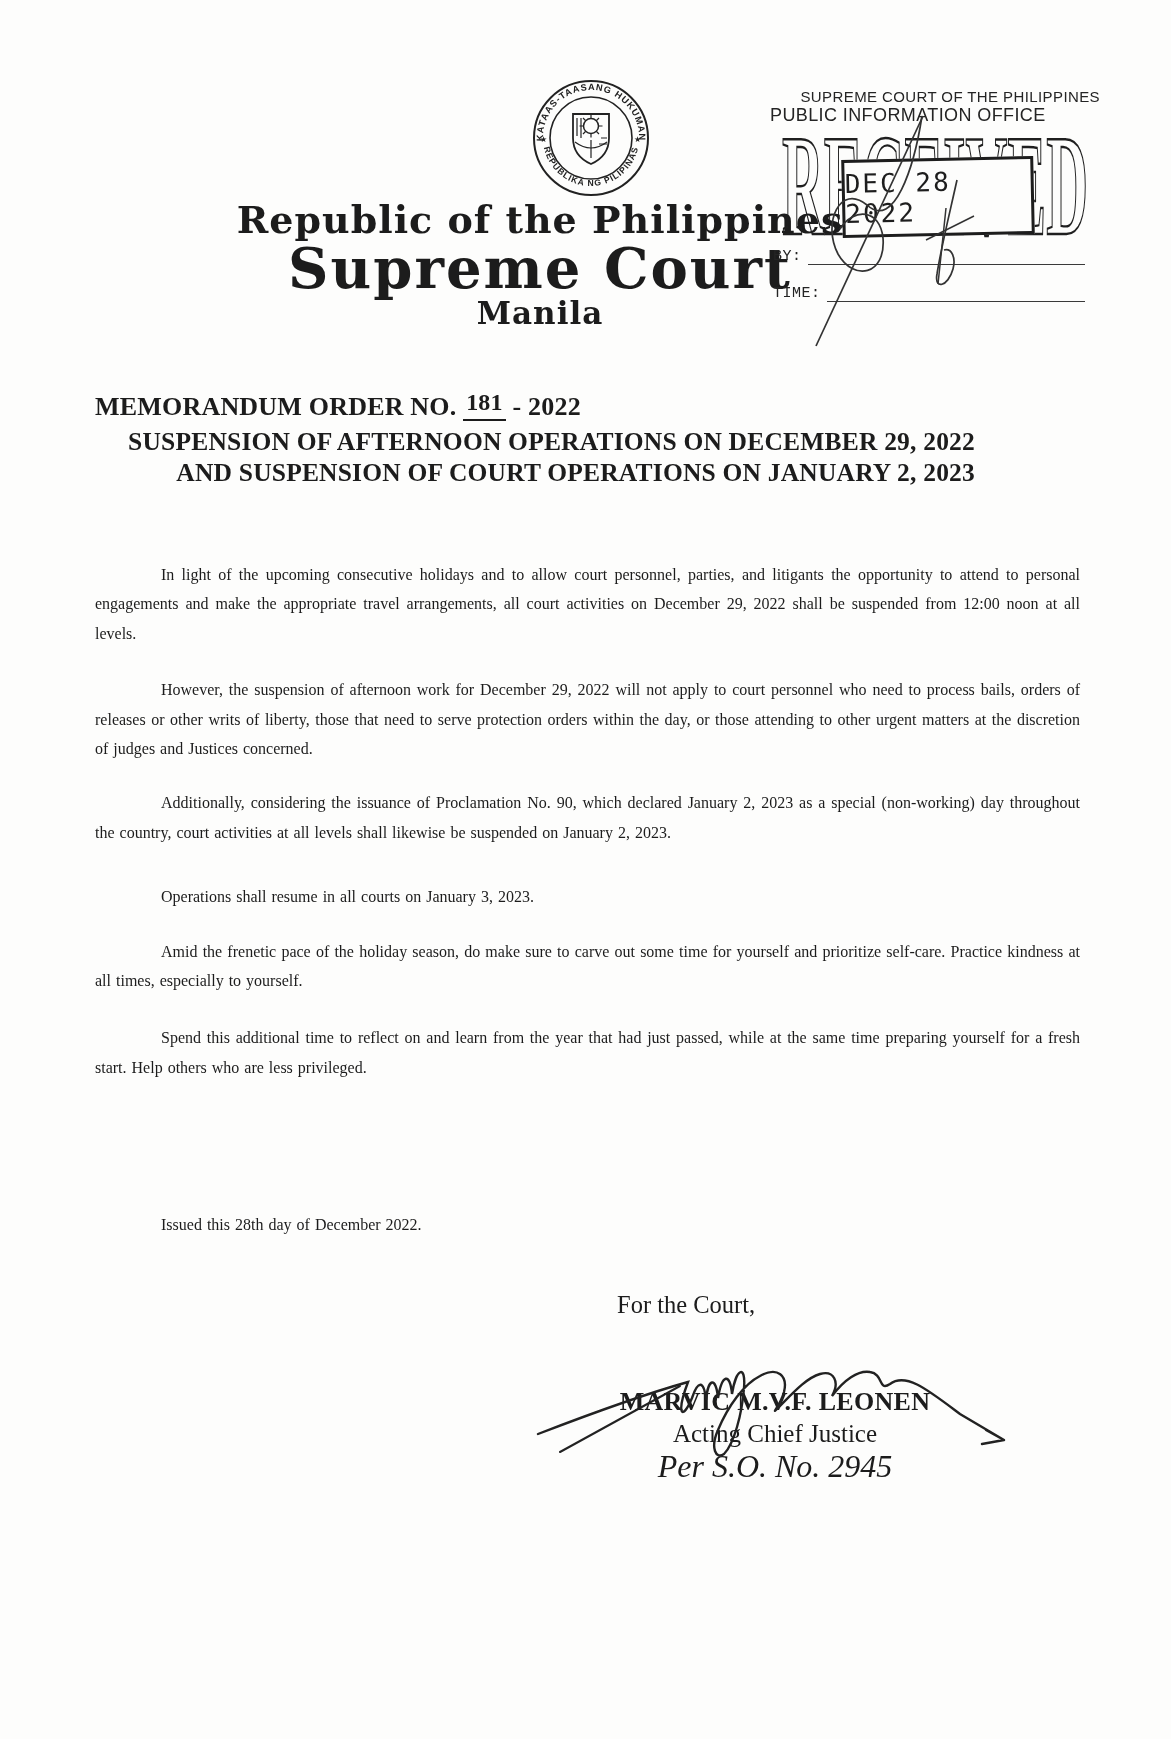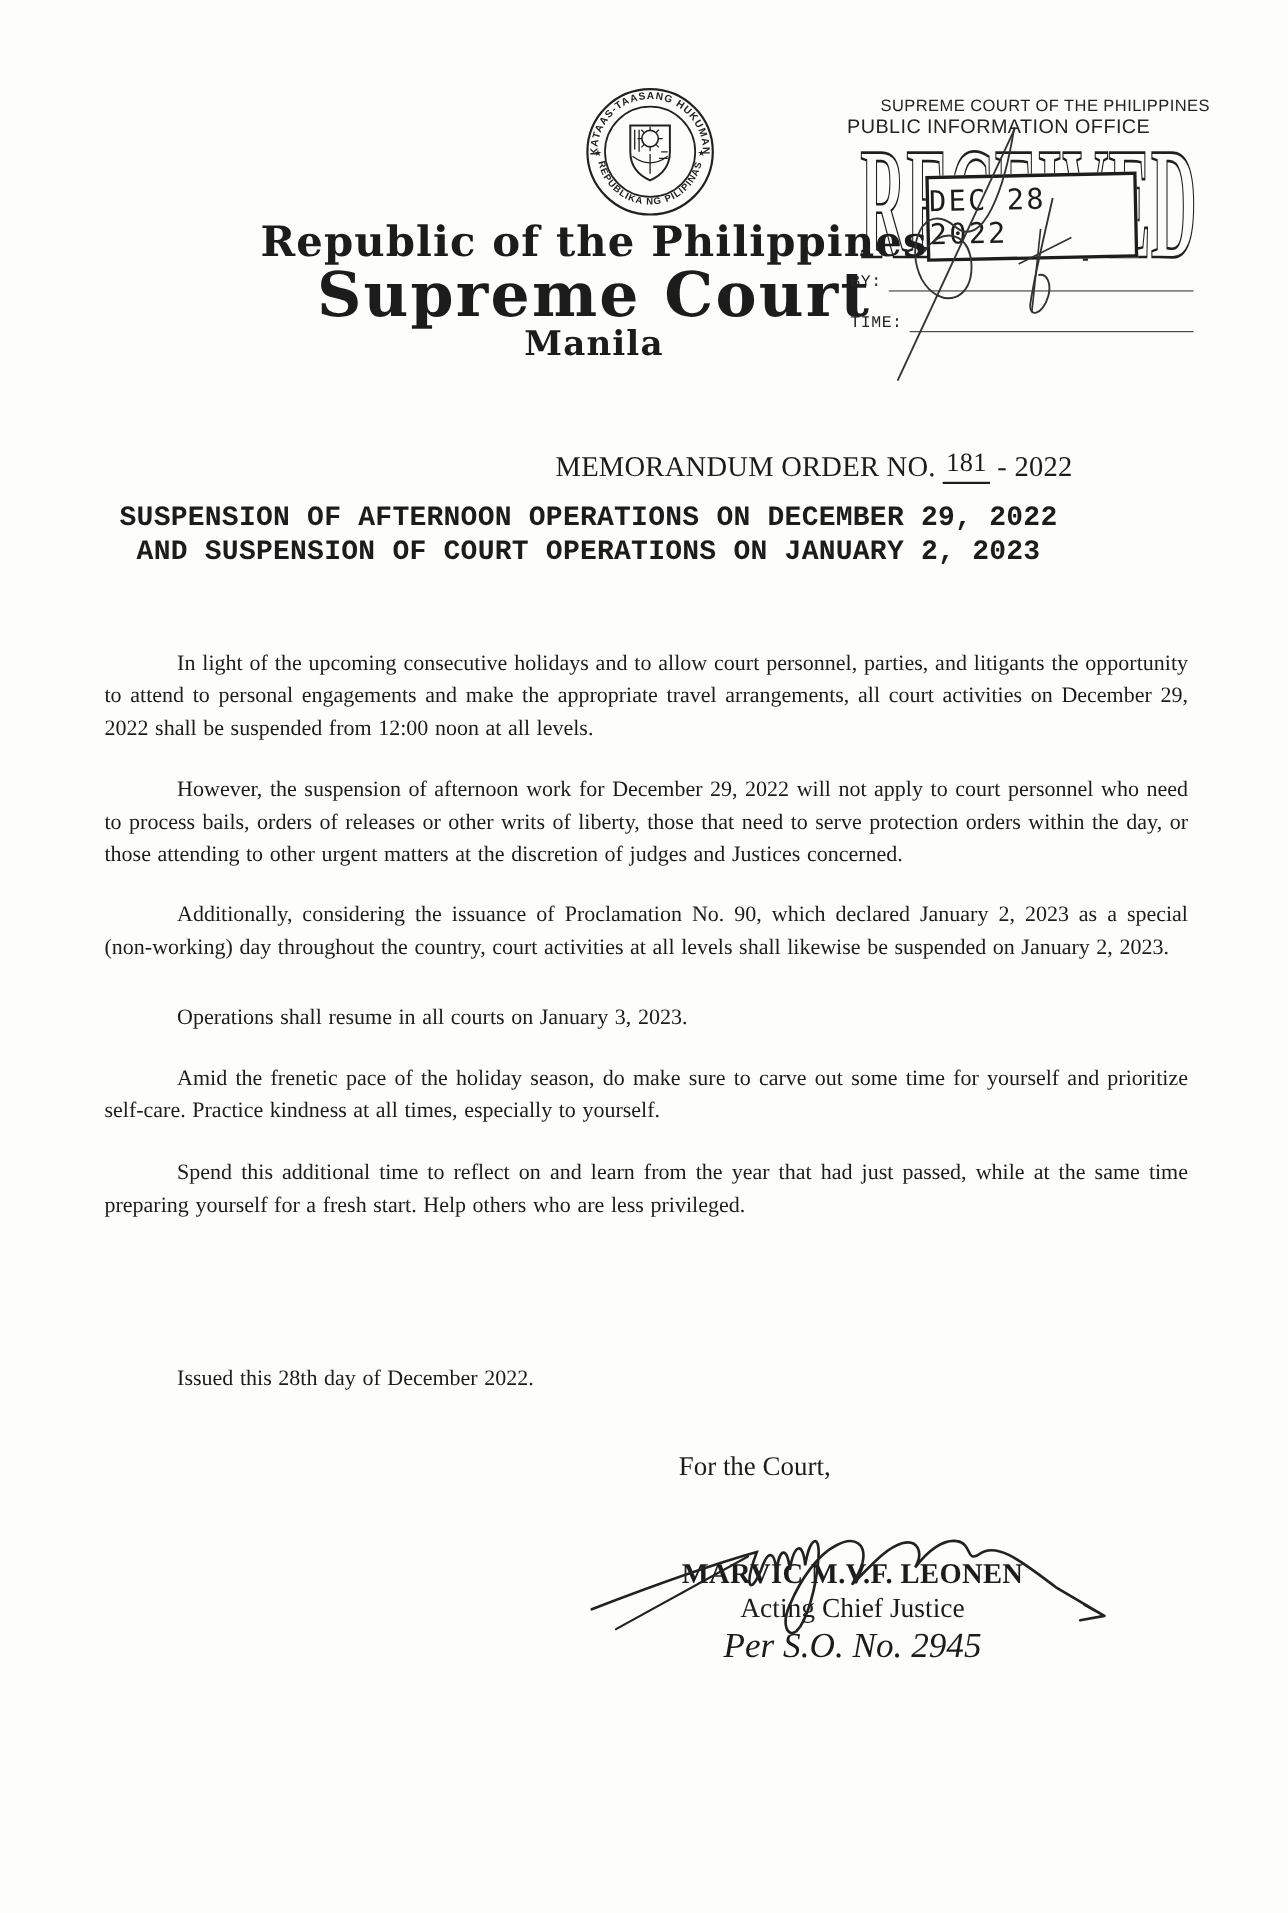--- a/index.html
+++ b/index.html
@@ -37,39 +37,38 @@
     transform:rotate(-1.2deg);
   }
   .date-text{font-family:"DejaVu Sans Mono",monospace;font-size:26px;letter-spacing:2px;color:#1d1d1d;}
   .stamp-row{position:absolute;left:3px;font-family:Liberation Mono, monospace;font-size:15px;letter-spacing:.5px;display:flex;align-items:flex-end;}
   .row-by{top:160px;width:312px;}
   .row-time{top:197px;width:312px;}
   .stamp-line{flex:1;border-bottom:1.6px solid #3a3a3a;height:14px;margin-left:6px;}
   .stamp-scribble{position:absolute;left:0;top:0;pointer-events:none;}
   
   .memo-line{
-    margin-top:76px;width:880px;margin-left:95px;
-    text-align:right;font-weight:400;font-size:26px;line-height:34px;
+    margin-top:58px;width:880px;margin-left:95px;
+    text-align:left;font-weight:700;font-size:26px;line-height:34px;
     letter-spacing:.2px;
   }
   .memo-number{
     display:inline-block;border-bottom:2.4px solid #1c1c1c;
     transform:translateY(-5px);padding:0 3px;font-size:24px;
   }
   .doc-title{
-    margin-top:10px;width:880px;margin-left:95px;
-    text-align:center;font-weight:700;font-size:25.5px;line-height:31px;
+    width:880px;margin-left:95px;
+    text-align:right;font-weight:700;font-size:25.5px;line-height:31px;
     letter-spacing:.2px;
-    font-family:Liberation Mono, monospace;
   }
   
   .body-text{width:985px;margin-left:95px;}
   .body-text p{
     margin:0;
-    font-size:20px;line-height:29.4px;
+    font-size:16px;line-height:29.4px;
     text-align:justify;text-indent:66px;
     word-spacing:1px;
   }
   .body-text p.p1{margin-top:72px;}
   .body-text p.p2{margin-top:27px;}
   .body-text p.p3{margin-top:25px;}
   .body-text p.p4{margin-top:35px;}
   .body-text p.p5{margin-top:25px;}
   .body-text p.p6{margin-top:28px;}
   .body-text p.p-issued{margin-top:128px;text-align:left;}

